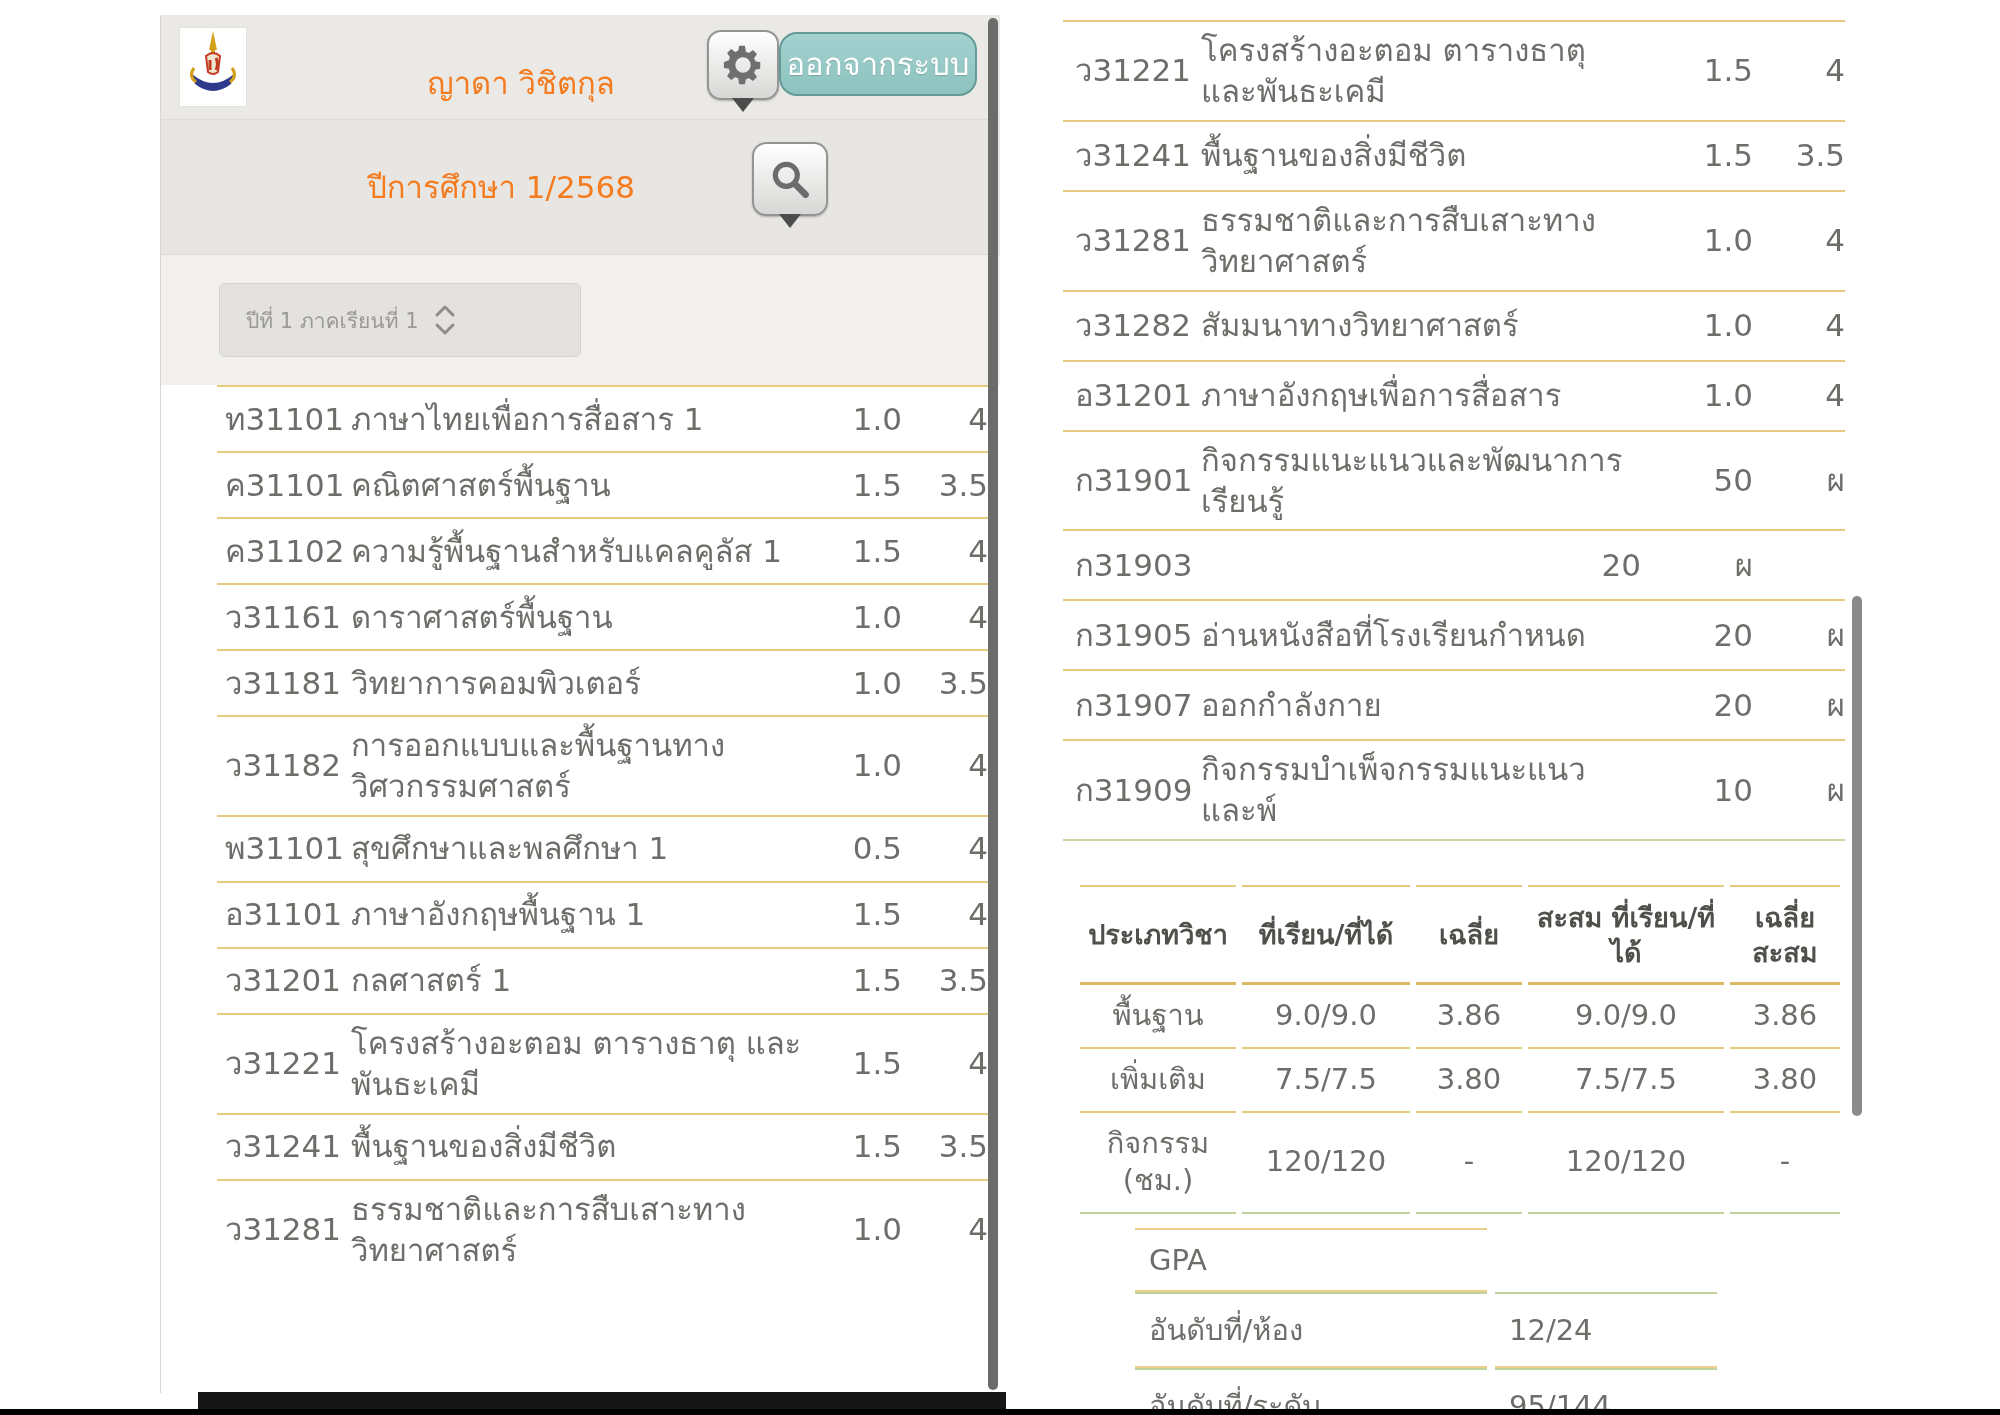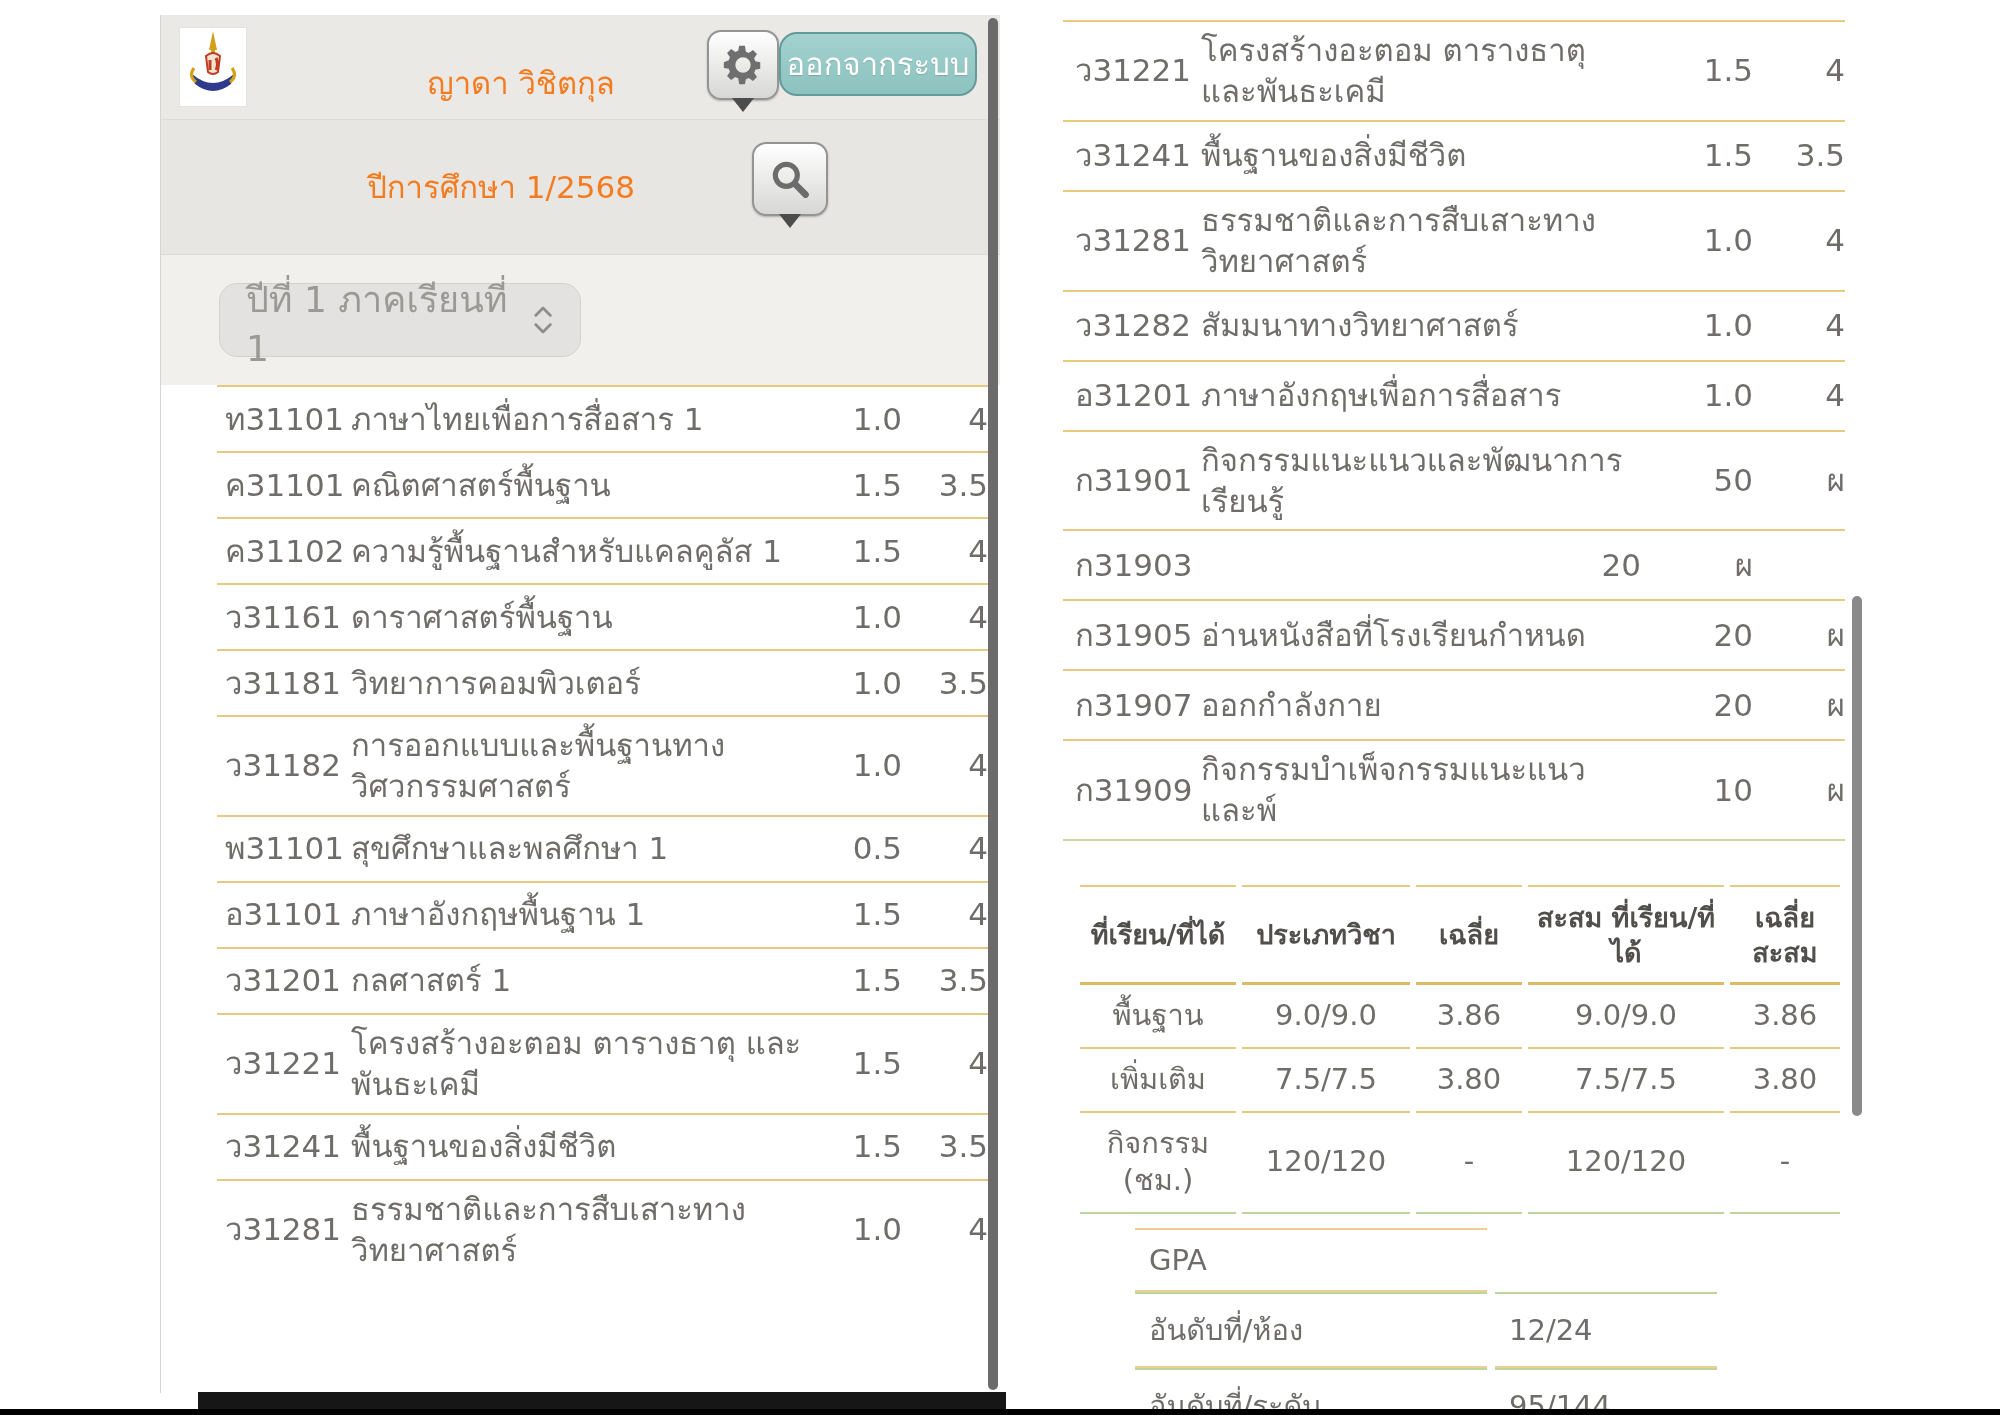--- a/index.html
+++ b/index.html
@@ -35,23 +35,23 @@
     align-items:center;justify-content:center;cursor:pointer;
     text-shadow:0 1px 1px rgba(0,0,0,.15);}
   .band2{height:135px;background:#e8e6e2;border-bottom:1px solid #dcdad6;
     position:relative;}
   .year-label{position:absolute;left:120px;top:0;width:440px;height:100%;
     display:flex;align-items:center;justify-content:center;
     color:var(--orange);font-size:31px;}
   .search-btn{left:591px;top:22px;width:76px;height:74px;}
   .select-region{height:130px;background:#f1f0ec;position:relative;}
   .term-select{position:absolute;left:58px;top:28px;width:362px;height:74px;
-    background:#e3e2e0;border:1px solid #d2d1cd;border-radius:18px;
+    background:#e3e2e0;border:1px solid #d2d1cd;border-radius:6px;
     display:flex;align-items:center;gap:14px;padding:0 26px;
-    color:#9b9995;font-size:36px;cursor:pointer;}
+    color:#9b9995;font-size:21px;cursor:pointer;}
 
   
   .course-table{margin:0 12px 0 56px;}
   .crow{display:grid;grid-template-columns:118px 1fr 84px 70px;column-gap:16px;
     align-items:center;border-top:2px solid var(--gold);
     padding:8px 0;color:var(--txt);font-size:31px;line-height:1.32;}
   .crow.head{font-weight:bold;color:var(--txt-bold);font-size:30px;min-height:58px;}
   .crow .cc-code{padding-left:8px;}
   .crow.head .cc-name{text-align:center;}
   .crow .cc-credits,.crow .cc-grade{text-align:right;}
@@ -281,22 +281,22 @@
           <div class="cc-code">ก31909</div>
           <div class="cc-name">กิจกรรมบำเพ็จกรรมแนะแนวและพ์</div>
           <div class="cc-credits">10</div>
           <div class="cc-grade">ผ</div>
         </div>
       </div>
   </div>
 
   <div class="summary" id="summary">
       <div class="srow head">
+        <div>ประเภทวิชา</div>
         <div>ที่เรียน/ที่ได้</div>
-        <div>ประเภทวิชา</div>
         <div>เฉลี่ย</div>
         <div>สะสม ที่เรียน/ที่ได้</div>
         <div>เฉลี่ย สะสม</div>
       </div>
       <div class="srow">
         <div>พื้นฐาน</div>
         <div>9.0/9.0</div>
         <div>3.86</div>
         <div>9.0/9.0</div>
         <div>3.86</div>

